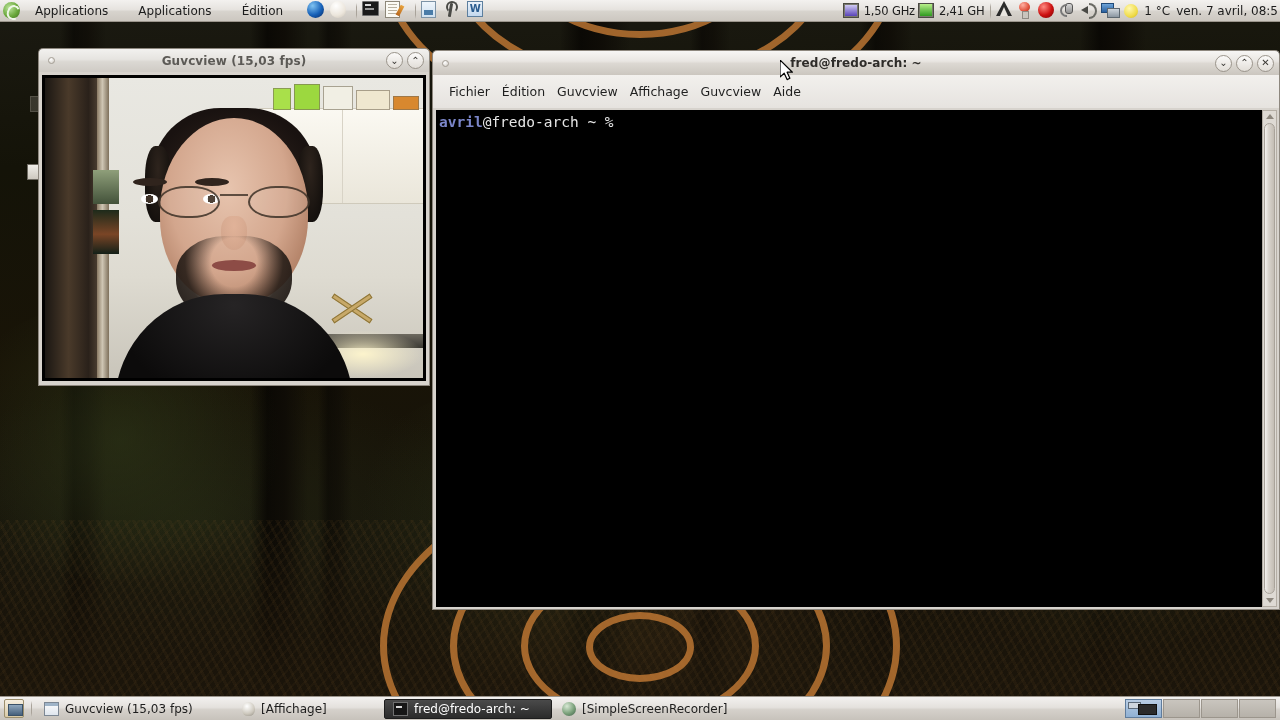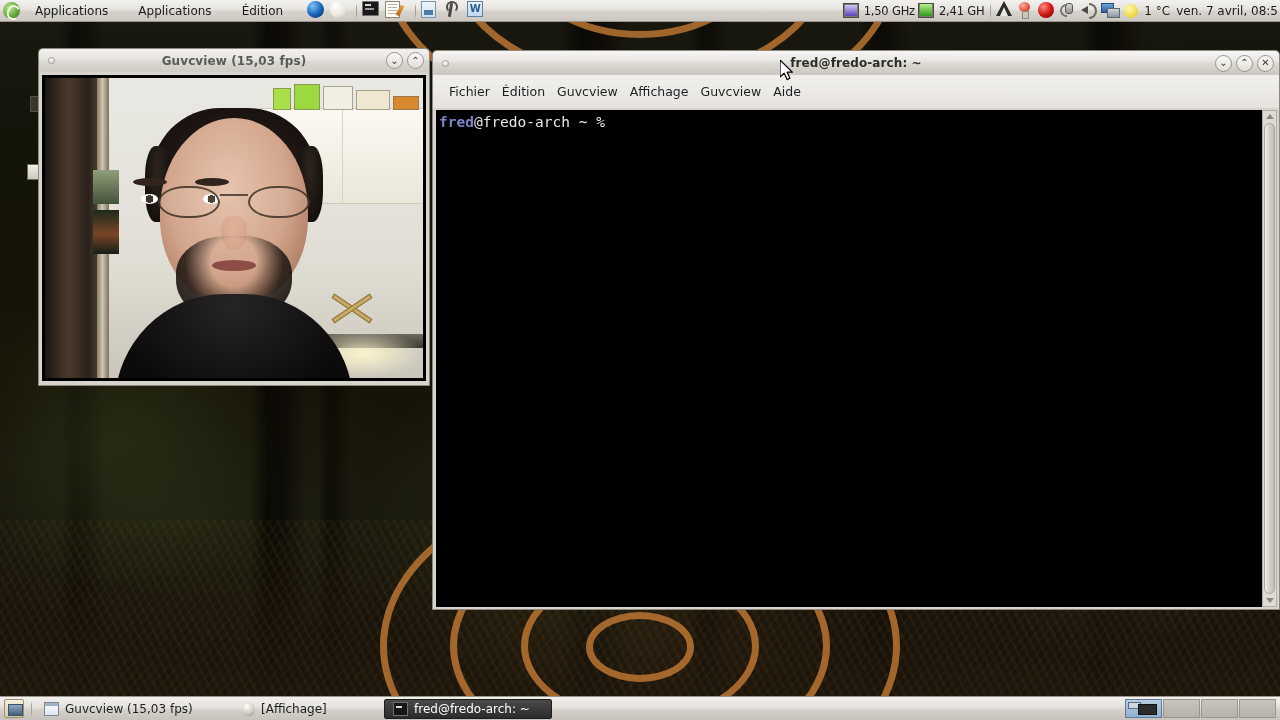--- a/index.html
+++ b/index.html
@@ -455,21 +455,21 @@
     <div class="m">Fichier</div>
     <div class="m">Édition</div>
     <div class="m">Guvcview</div>
     <div class="m">Affichage</div>
     <div class="m">Guvcview</div>
     <div class="m">Aide</div>
   </div>
 
   <div id="term-body">
     <div id="term-screen">
-      <span class="prompt-user">fred</span><span class="prompt-rest">@fredo-arch ~ %</span><span class="cursor-blk"></span>
+      <span class="prompt-user">avril</span><span class="prompt-rest">@fredo-arch ~ %</span><span class="cursor-blk"></span>
     </div>
     <div id="term-scrollbar">
       <div class="sb-arrow sb-up"></div>
       <div class="sb-thumb"></div>
       <div class="sb-arrow sb-dn"></div>
     </div>
   </div>
 </div>
 
 <div id="mouse-cursor">
@@ -487,20 +487,24 @@
     <span>Guvcview  (15,03 fps)</span>
   </div>
   <div class="task-btn" style="min-width:148px">
     <span class="task-ico ti-cam"></span>
     <span>[Affichage]</span>
   </div>
   <div class="task-btn active" style="min-width:168px">
     <span class="task-ico ti-term"></span>
     <span>fred@fredo-arch: ~</span>
   </div>
+  <div class="task-btn" style="min-width:192px">
+    <span class="task-ico ti-ssr"></span>
+    <span>[SimpleScreenRecorder]</span>
+  </div>
 
   <div class="spacer"></div>
 
   <div id="workspace-switcher">
     <div class="ws active">
       <span class="mini" style="left:2px;top:2px;width:13px;height:7px;"></span>
       <span class="mini dark" style="left:12px;top:4px;width:19px;height:11px;"></span>
     </div>
     <div class="ws"></div>
     <div class="ws"></div>

